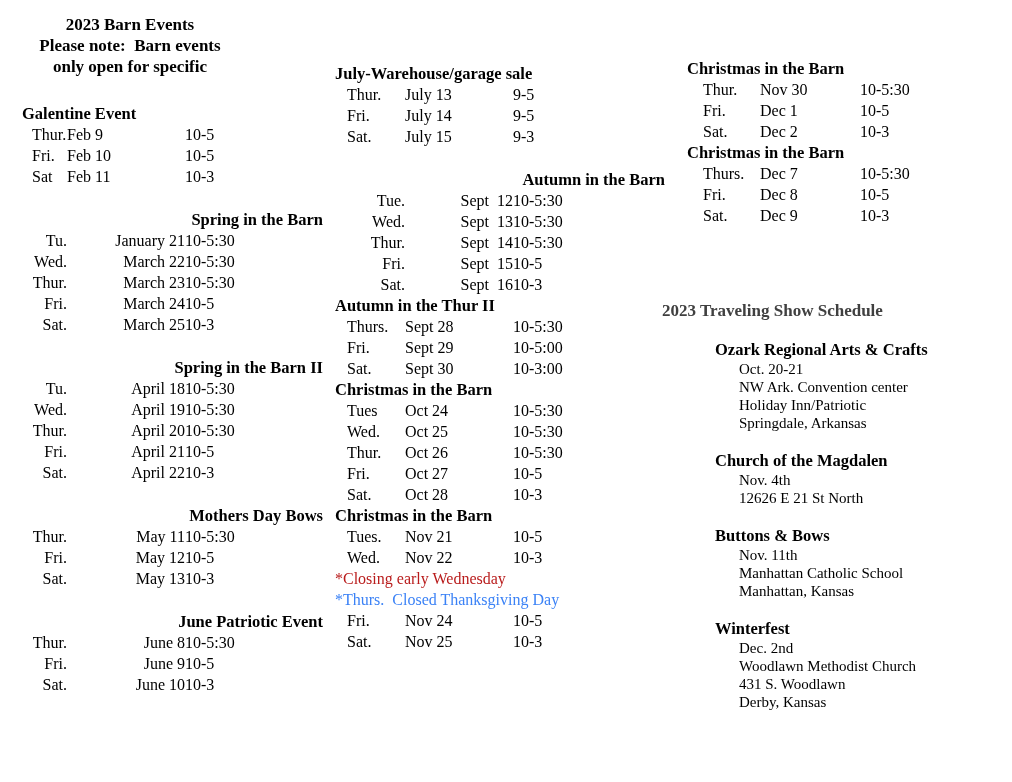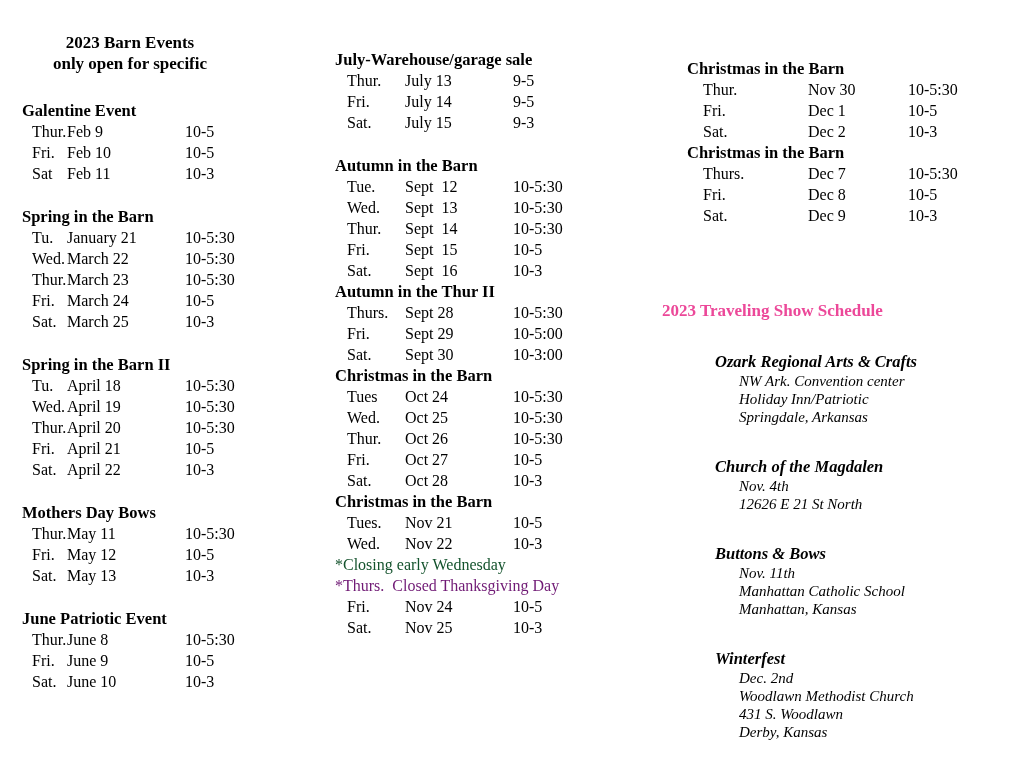--- a/index.html
+++ b/index.html
@@ -6,75 +6,76 @@
   html, body {
     width: 1012px; height: 782px;
     background: #ffffff;
     overflow: hidden;
     font-family: "Liberation Serif", "DejaVu Serif", serif;
     color: #000000;
   }
   .page { position: relative; width: 1012px; height: 782px; background: #ffffff; }
 
   .column { position: absolute; }
-  #col-left  { left: 8px;   top: 32px; width: 315px; }
-  #col-mid   { left: 335px; top: 49px; width: 330px; }
+  #col-left  { left: 8px;   top: 14px; width: 315px; }
+  #col-mid   { left: 335px; top: 63px; width: 330px; }
   #col-right { left: 660px; top: 58px; width: 352px; }
 
   .intro { width: 244px; text-align: center; margin-bottom: 26px; }
   .intro-line {
     font-weight: bold; font-size: 17px; line-height: 21px; white-space: pre;
   }
 
   .event { }
-  .event.gap { margin-top: 22px; }
+  .event.gap { margin-top: 22px; text-align: right; }
   .event-title {
     font-weight: bold; font-size: 16.5px; line-height: 21px; white-space: pre;
   }
   .row { display: flex; font-size: 16px; line-height: 21px; }
   .day, .date, .time { white-space: pre; }
 
   #col-left  .event-title { padding-left: 14px; }
   #col-left  .row  { padding-left: 24px; }
   #col-left  .day  { width: 35px; }
   #col-left  .date { width: 118px; }
 
   #col-mid .event-title { padding-left: 0; }
   #col-mid .row  { padding-left: 12px; }
   #col-mid .day  { width: 58px; }
   #col-mid .date { width: 108px; }
 
   #col-right .event-title { padding-left: 27px; }
   #col-right .row  { padding-left: 43px; }
   #col-right .day  { width: 57px; }
-  #col-right .date { width: 100px; margin-left: 48px; }
+  #col-right .date { width: 100px; }
 
   .note { font-size: 16px; line-height: 21px; white-space: pre; }
 
   .ts-title {
     margin-top: 74px; padding-left: 2px;
     font-weight: bold; font-size: 17px; line-height: 21px; white-space: pre;
   }
-  .show { margin-top: 30px; font-style: italic; }
+  .show { margin-top: 18px; }
   .show-name {
     padding-left: 55px; font-weight: bold; font-size: 16.5px;
     line-height: 21px; white-space: pre;
   }
   .show-detail {
     padding-left: 79px; font-size: 15px; line-height: 18px; white-space: pre;
   }
 </style>
 </head>
 <body>
 
 <div class="page">
 
   <div class="column" id="col-left">
     <div class="intro">
       <div class="intro-line">2023 Barn Events</div>
+      <div class="intro-line">Please note:  Barn events</div>
       <div class="intro-line">only open for specific</div>
     </div>
     <div>
         <div class="event">
           <div class="event-title">Galentine Event</div>
           <div class="row">
             <span class="day">Thur.</span>
             <span class="date">Feb 9</span>
             <span class="time">10-5</span>
           </div>
@@ -283,22 +284,22 @@
           <div class="row">
             <span class="day">Tues.</span>
             <span class="date">Nov 21</span>
             <span class="time">10-5</span>
           </div>
           <div class="row">
             <span class="day">Wed.</span>
             <span class="date">Nov 22</span>
             <span class="time">10-3</span>
           </div>
-          <div class="note" style="color: #14532d;">*Closing early Wednesday</div>
-          <div class="note" style="color: #701a75;">*Thurs.  Closed Thanksgiving Day</div>
+          <div class="note" style="color: #b91c1c;">*Closing early Wednesday</div>
+          <div class="note" style="color: #3b82f6;">*Thurs.  Closed Thanksgiving Day</div>
           <div class="row">
             <span class="day">Fri.</span>
             <span class="date">Nov 24</span>
             <span class="time">10-5</span>
           </div>
           <div class="row">
             <span class="day">Sat.</span>
             <span class="date">Nov 25</span>
             <span class="time">10-3</span>
           </div>
@@ -339,24 +340,25 @@
             <span class="time">10-5</span>
           </div>
           <div class="row">
             <span class="day">Sat.</span>
             <span class="date">Dec 9</span>
             <span class="time">10-3</span>
           </div>
         </div>
       </div>
 
-    <div class="ts-title" style="color: #ec4899;">2023 Traveling Show Schedule</div>
+    <div class="ts-title" style="color: #404040;">2023 Traveling Show Schedule</div>
     <div>
         <div class="show">
           <div class="show-name">Ozark Regional Arts &amp; Crafts</div>
+          <div class="show-detail">Oct. 20-21</div>
           <div class="show-detail">NW Ark. Convention center</div>
           <div class="show-detail">Holiday Inn/Patriotic</div>
           <div class="show-detail">Springdale, Arkansas</div>
         </div>
         <div class="show">
           <div class="show-name">Church of the Magdalen</div>
           <div class="show-detail">Nov. 4th</div>
           <div class="show-detail">12626 E 21 St North</div>
         </div>
         <div class="show">

